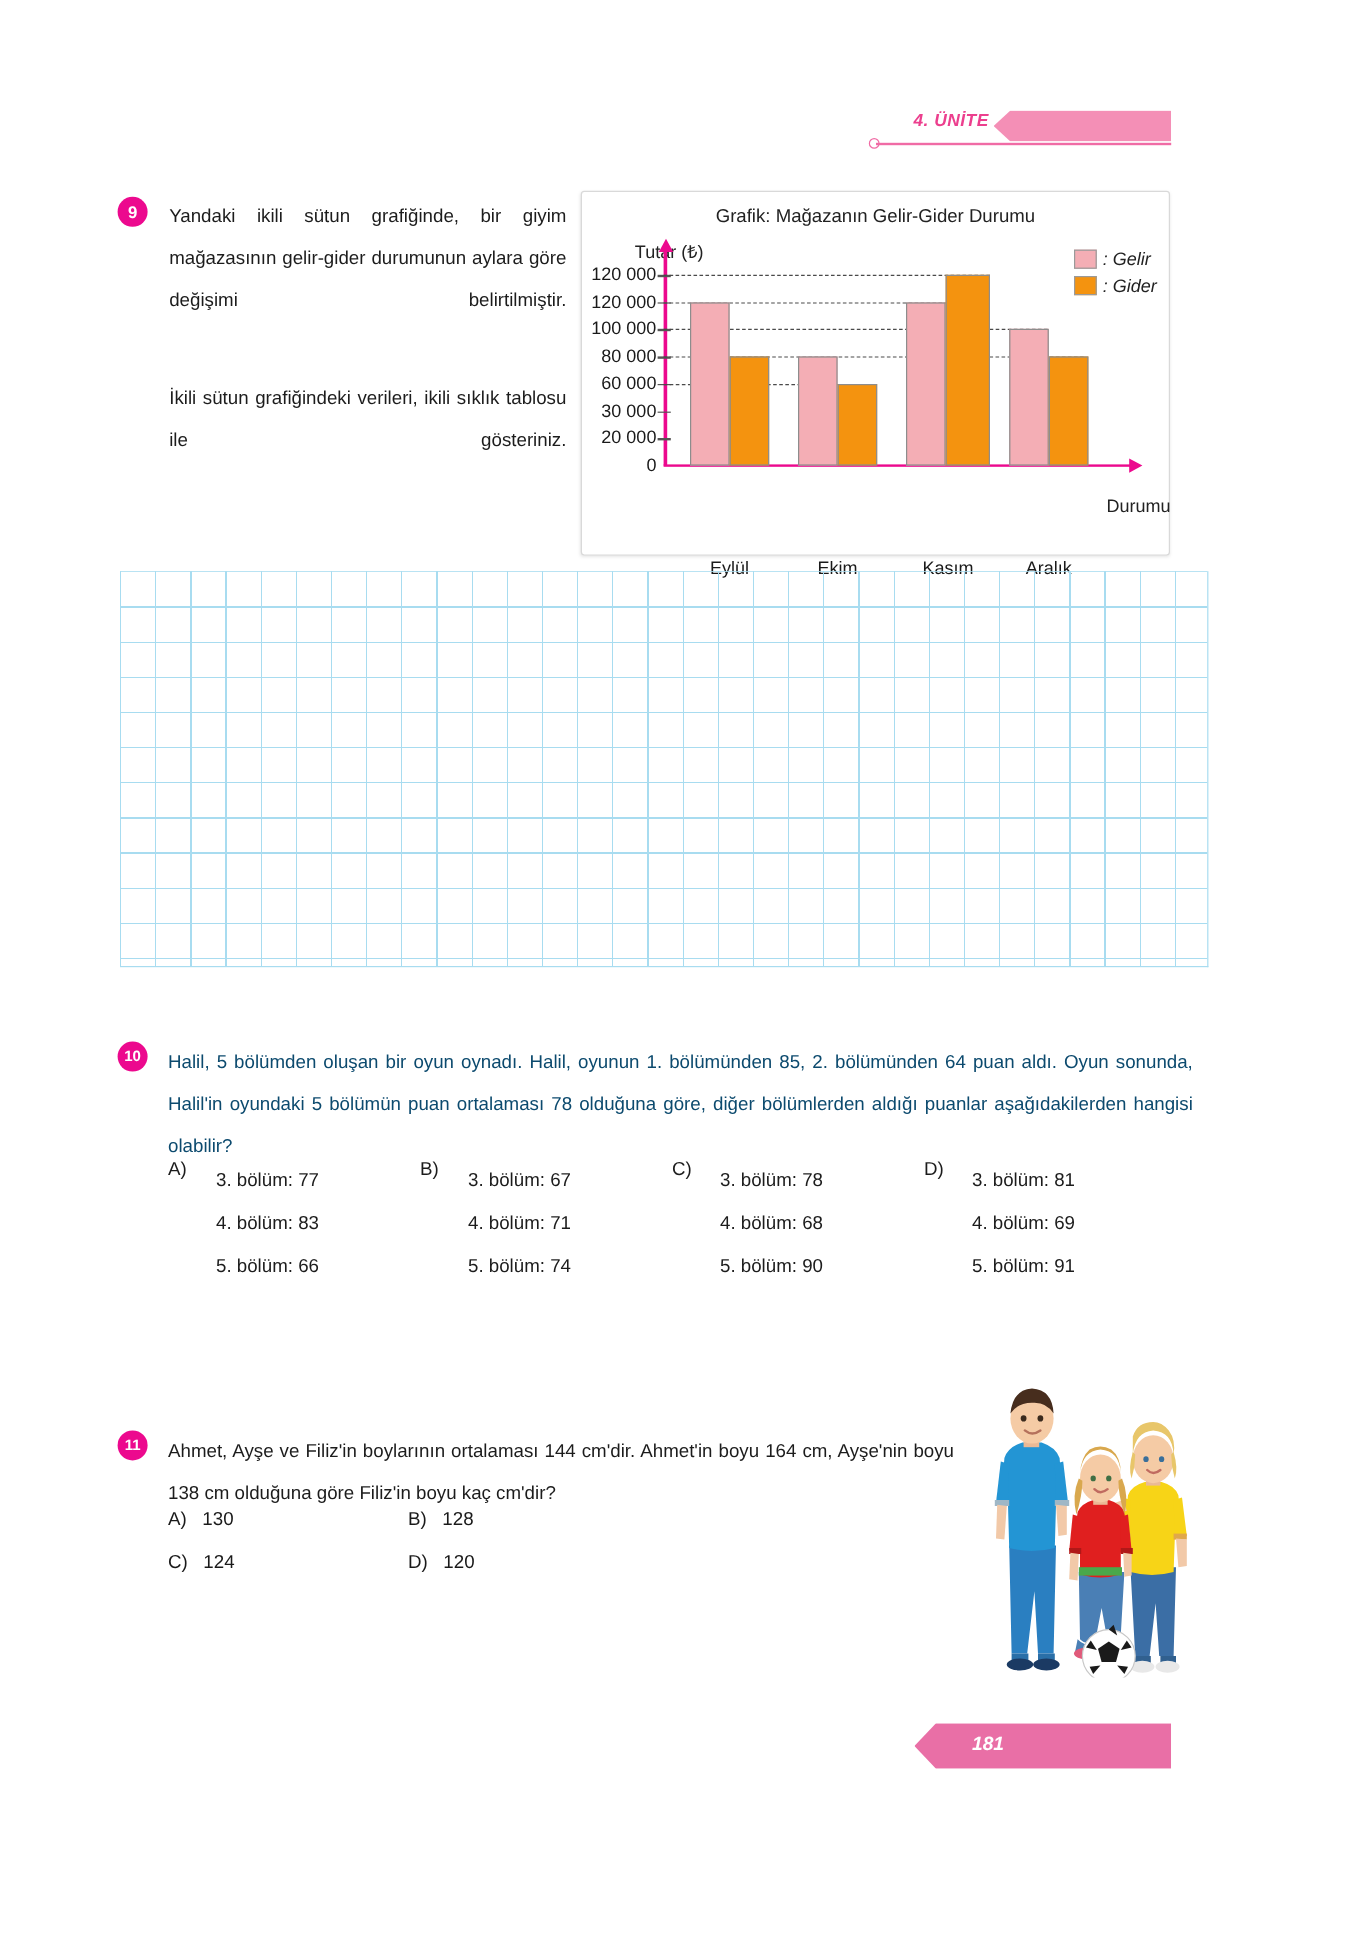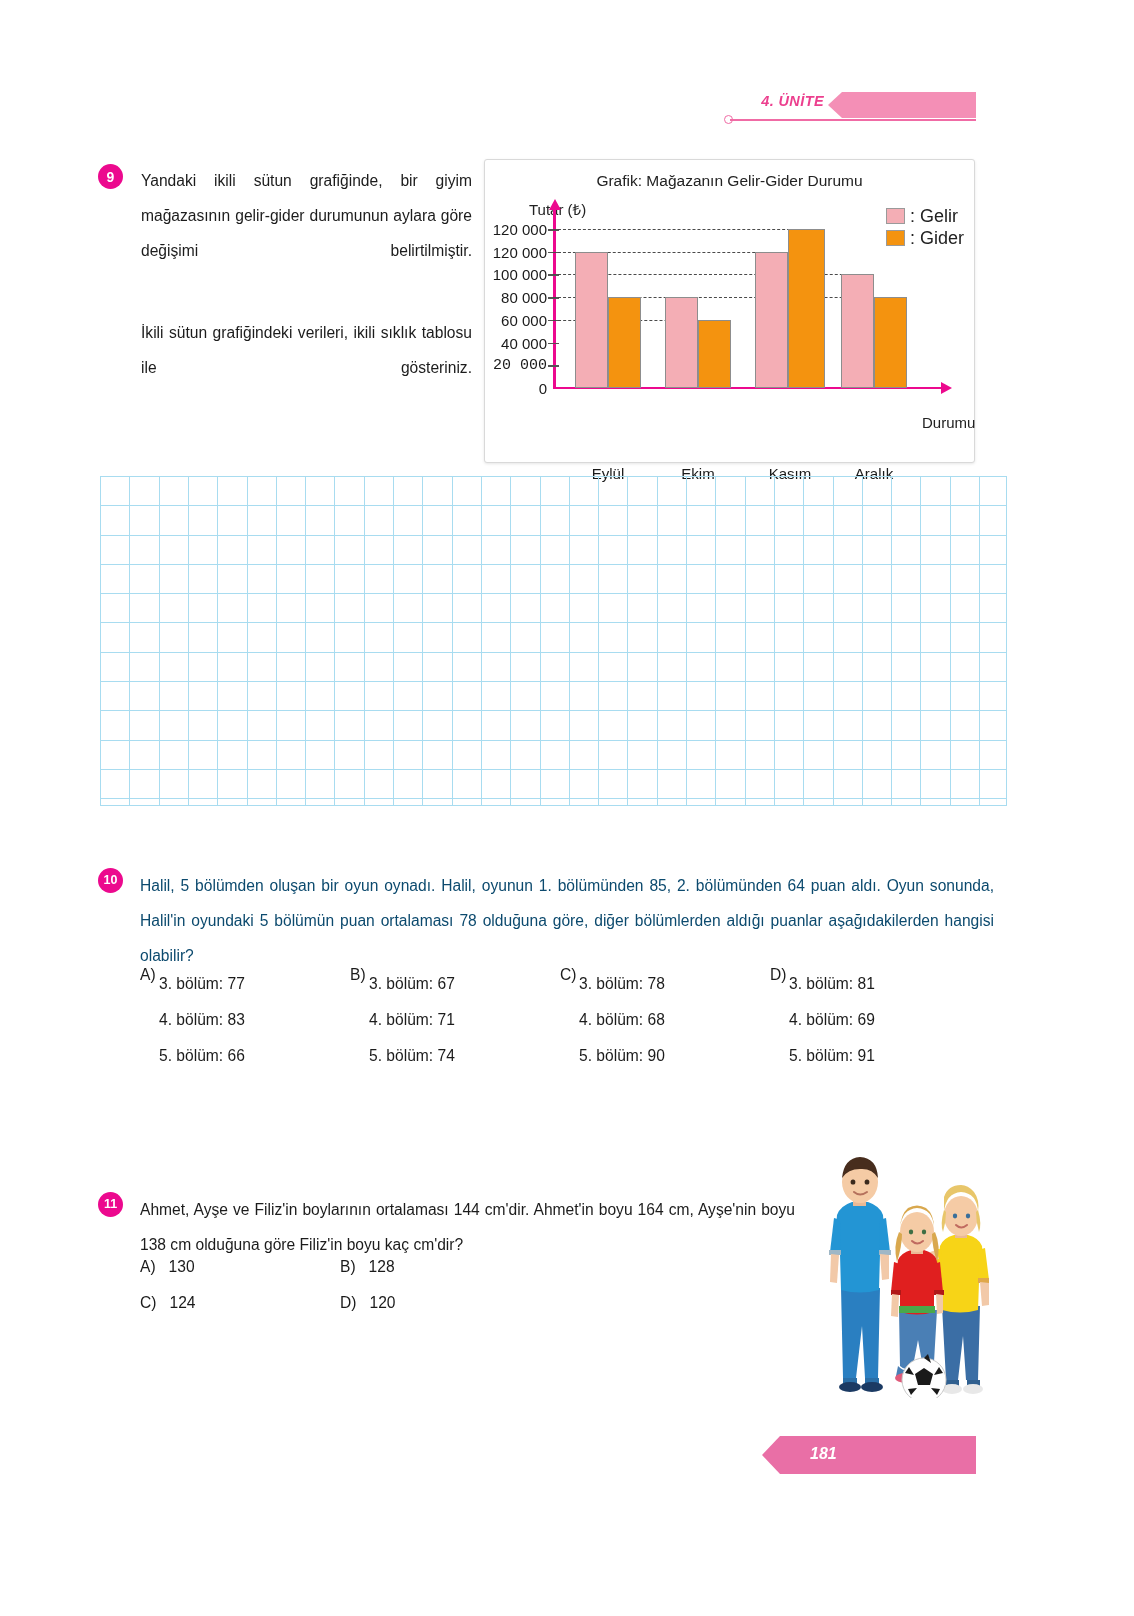--- a/index.html
+++ b/index.html
@@ -66,21 +66,21 @@
   .chart-title b { font-weight: normal; }
   .y-axis-label {
     position: absolute; left: 44px; top: 39px; font-size: 15px; color: #222; white-space: nowrap;
   }
   .x-axis-label {
     position: absolute; left: 437px; top: 254px; font-size: 15px; color: #222;
   }
 
   
   .legend {
-    position: absolute; right: 10px; top: 45px; font-size: 18px; color: #222;
+    position: absolute; right: 10px; top: 45px; font-size: 15px; color: #222; font-style: italic;
   }
   .legend-row { display: flex; align-items: center; height: 22px; }
   .legend-swatch {
     width: 19px; height: 16px; border: 1px solid #9a9a9a; margin-right: 5px; flex: none;
   }
 
   
   .plot {
     position: absolute; left: 68px; top: 69px; width: 350px; height: 159px;
   }
@@ -137,21 +137,21 @@
   }
   .q10-text p::after { content: ""; display: inline-block; width: 100%; }
   .q10-text p.last::after { content: none; }
 
   .q10-options {
     position: absolute; left: 140px; top: 966px; width: 860px;
     font-size: 15.6px; color: #1c1c1c;
   }
   .opt-col { position: absolute; top: 0; }
   .opt-letter { position: absolute; left: 0; top: 0; }
-  .opt-lines { margin-left: 19px; }
+  .opt-lines { margin-left: 40px; }
   .opt-lines div { line-height: 36px; white-space: nowrap; }
 
   
   .q11-text {
     position: absolute; left: 140px; top: 1192px; width: 655px;
     font-size: 15.6px; line-height: 35px; color: #1c1c1c; text-align: justify;
   }
   .q11-text p::after { content: ""; display: inline-block; width: 100%; }
   .q11-text p.last::after { content: none; }
 
@@ -218,22 +218,22 @@
         <span>: Gider</span>
       </div>
     </div>
 
     <div class="ylabels">
       <div class="ytick-label" style="top:0px;">120 000</div>
       <div class="ytick-label" style="top:22.7px;">120 000</div>
       <div class="ytick-label" style="top:45.4px;">100 000</div>
       <div class="ytick-label" style="top:68.1px;">80 000</div>
       <div class="ytick-label" style="top:90.9px;">60 000</div>
-      <div class="ytick-label" style="top:113.6px;">40 000</div>
-      <div class="ytick-label" style="top:136.3px;font-family:Liberation Mono, monospace;">20 000</div>
+      <div class="ytick-label" style="top:113.6px;">30 000</div>
+      <div class="ytick-label" style="top:136.3px;">20 000</div>
       <div class="ytick-label" style="top:159px;">0</div>
     </div>
 
     <div class="plot">
       <div class="axis-v"></div>
       <div class="axis-v-head"></div>
       <div class="axis-h"></div>
       <div class="axis-h-head"></div>
 
       <div class="tick" style="top:0px;"></div>

